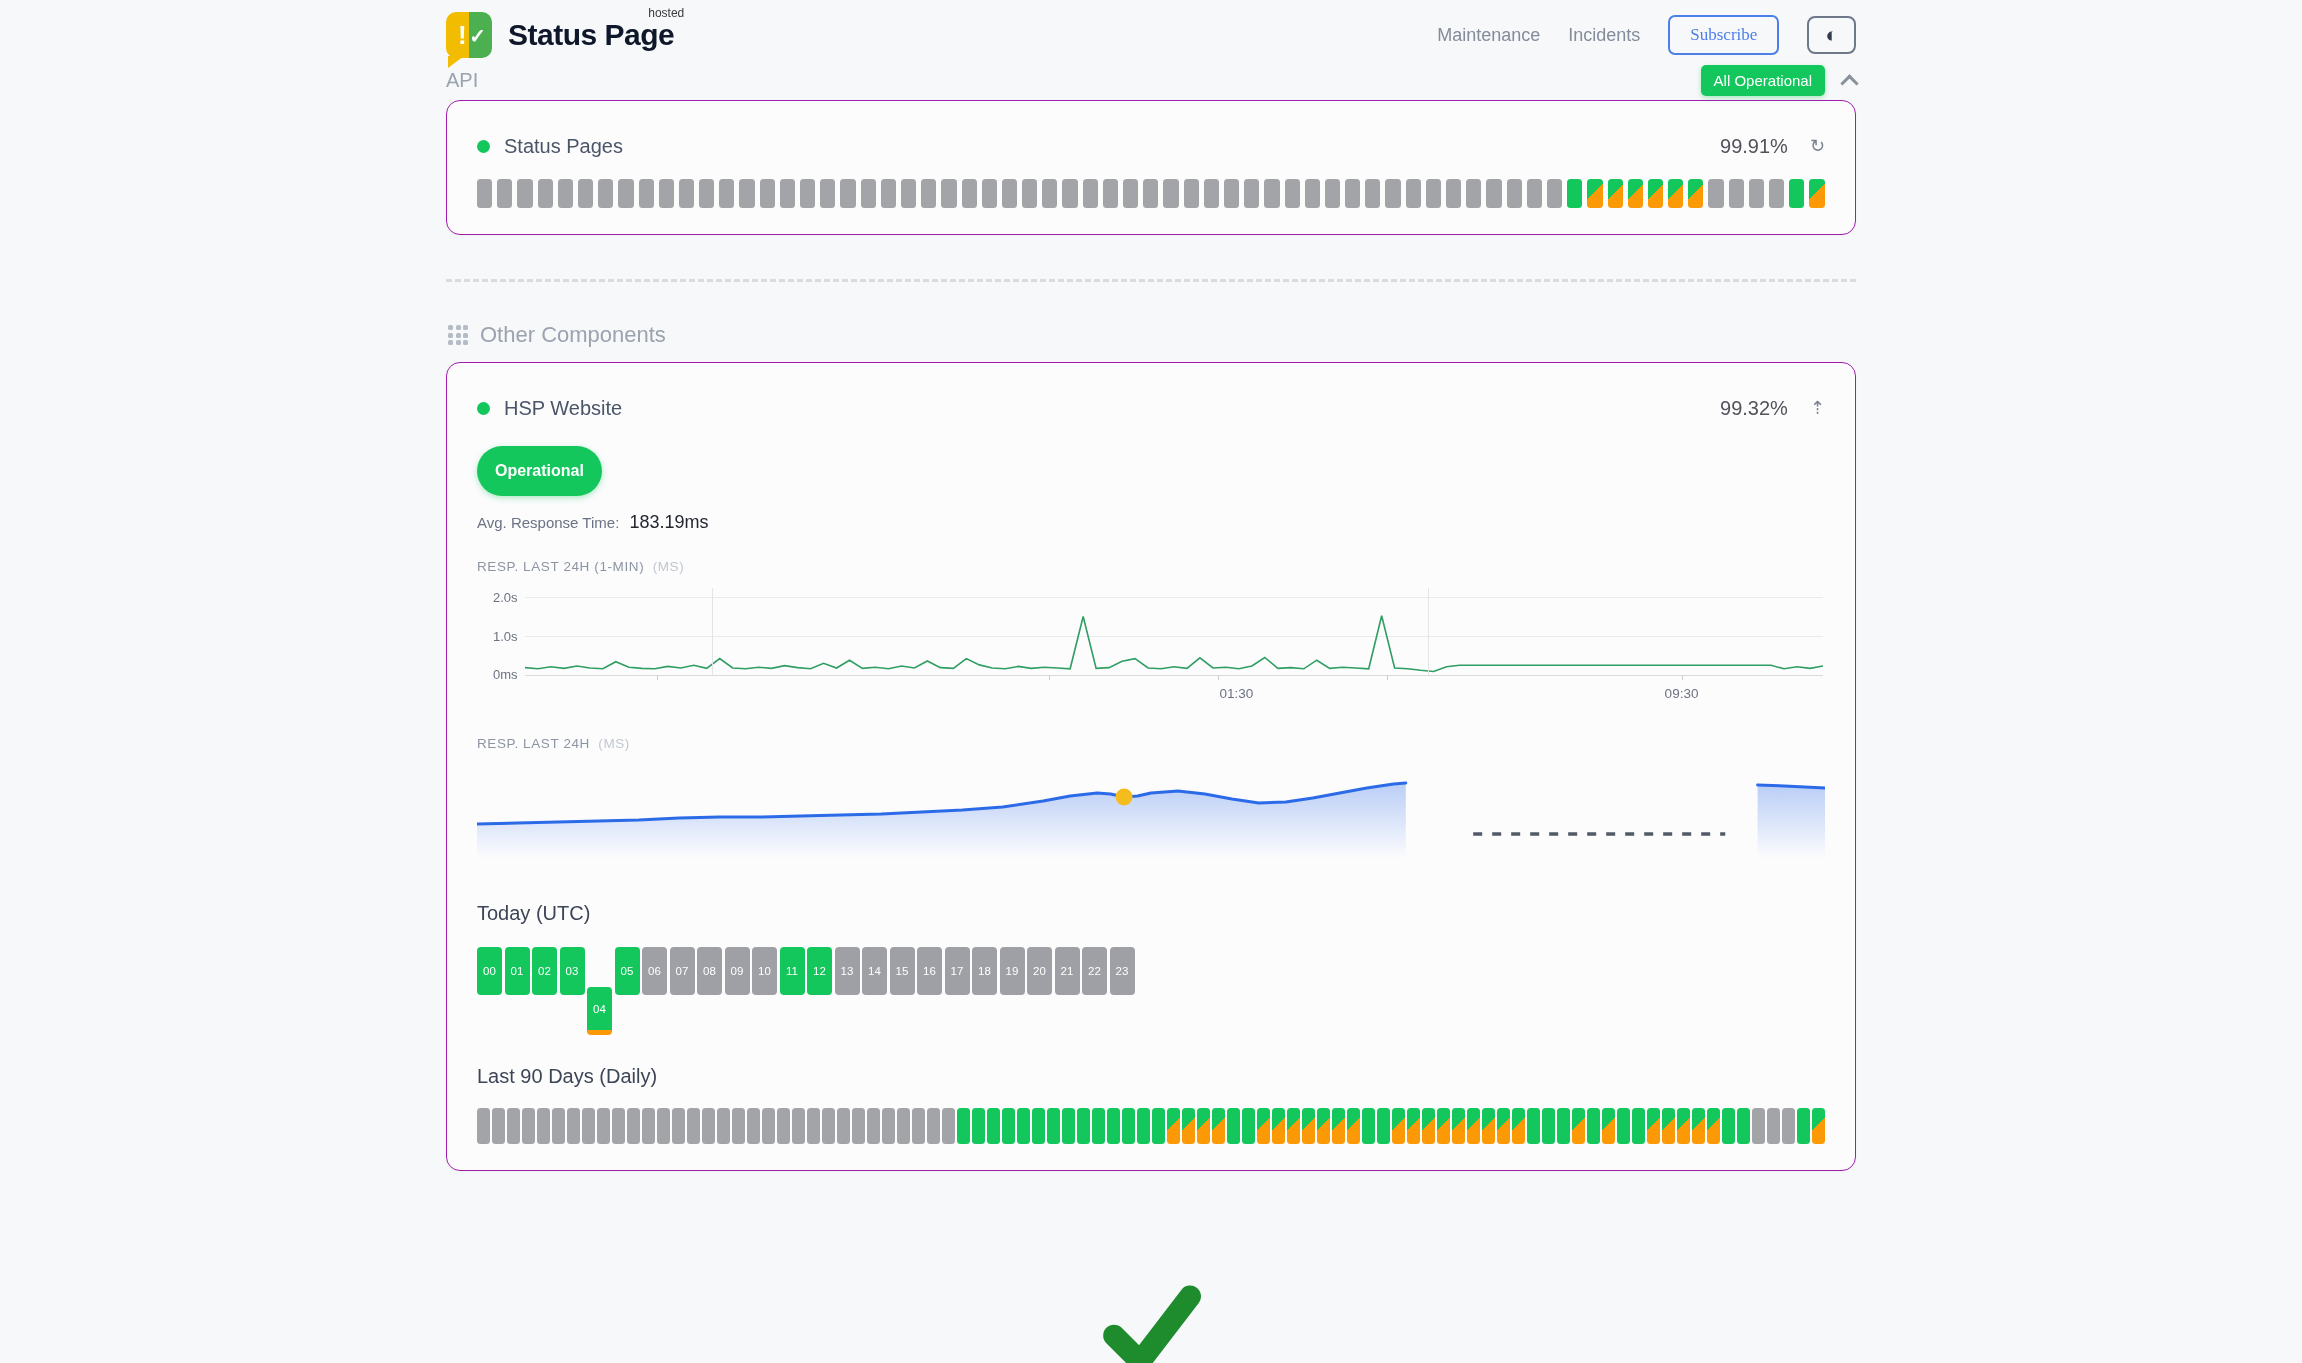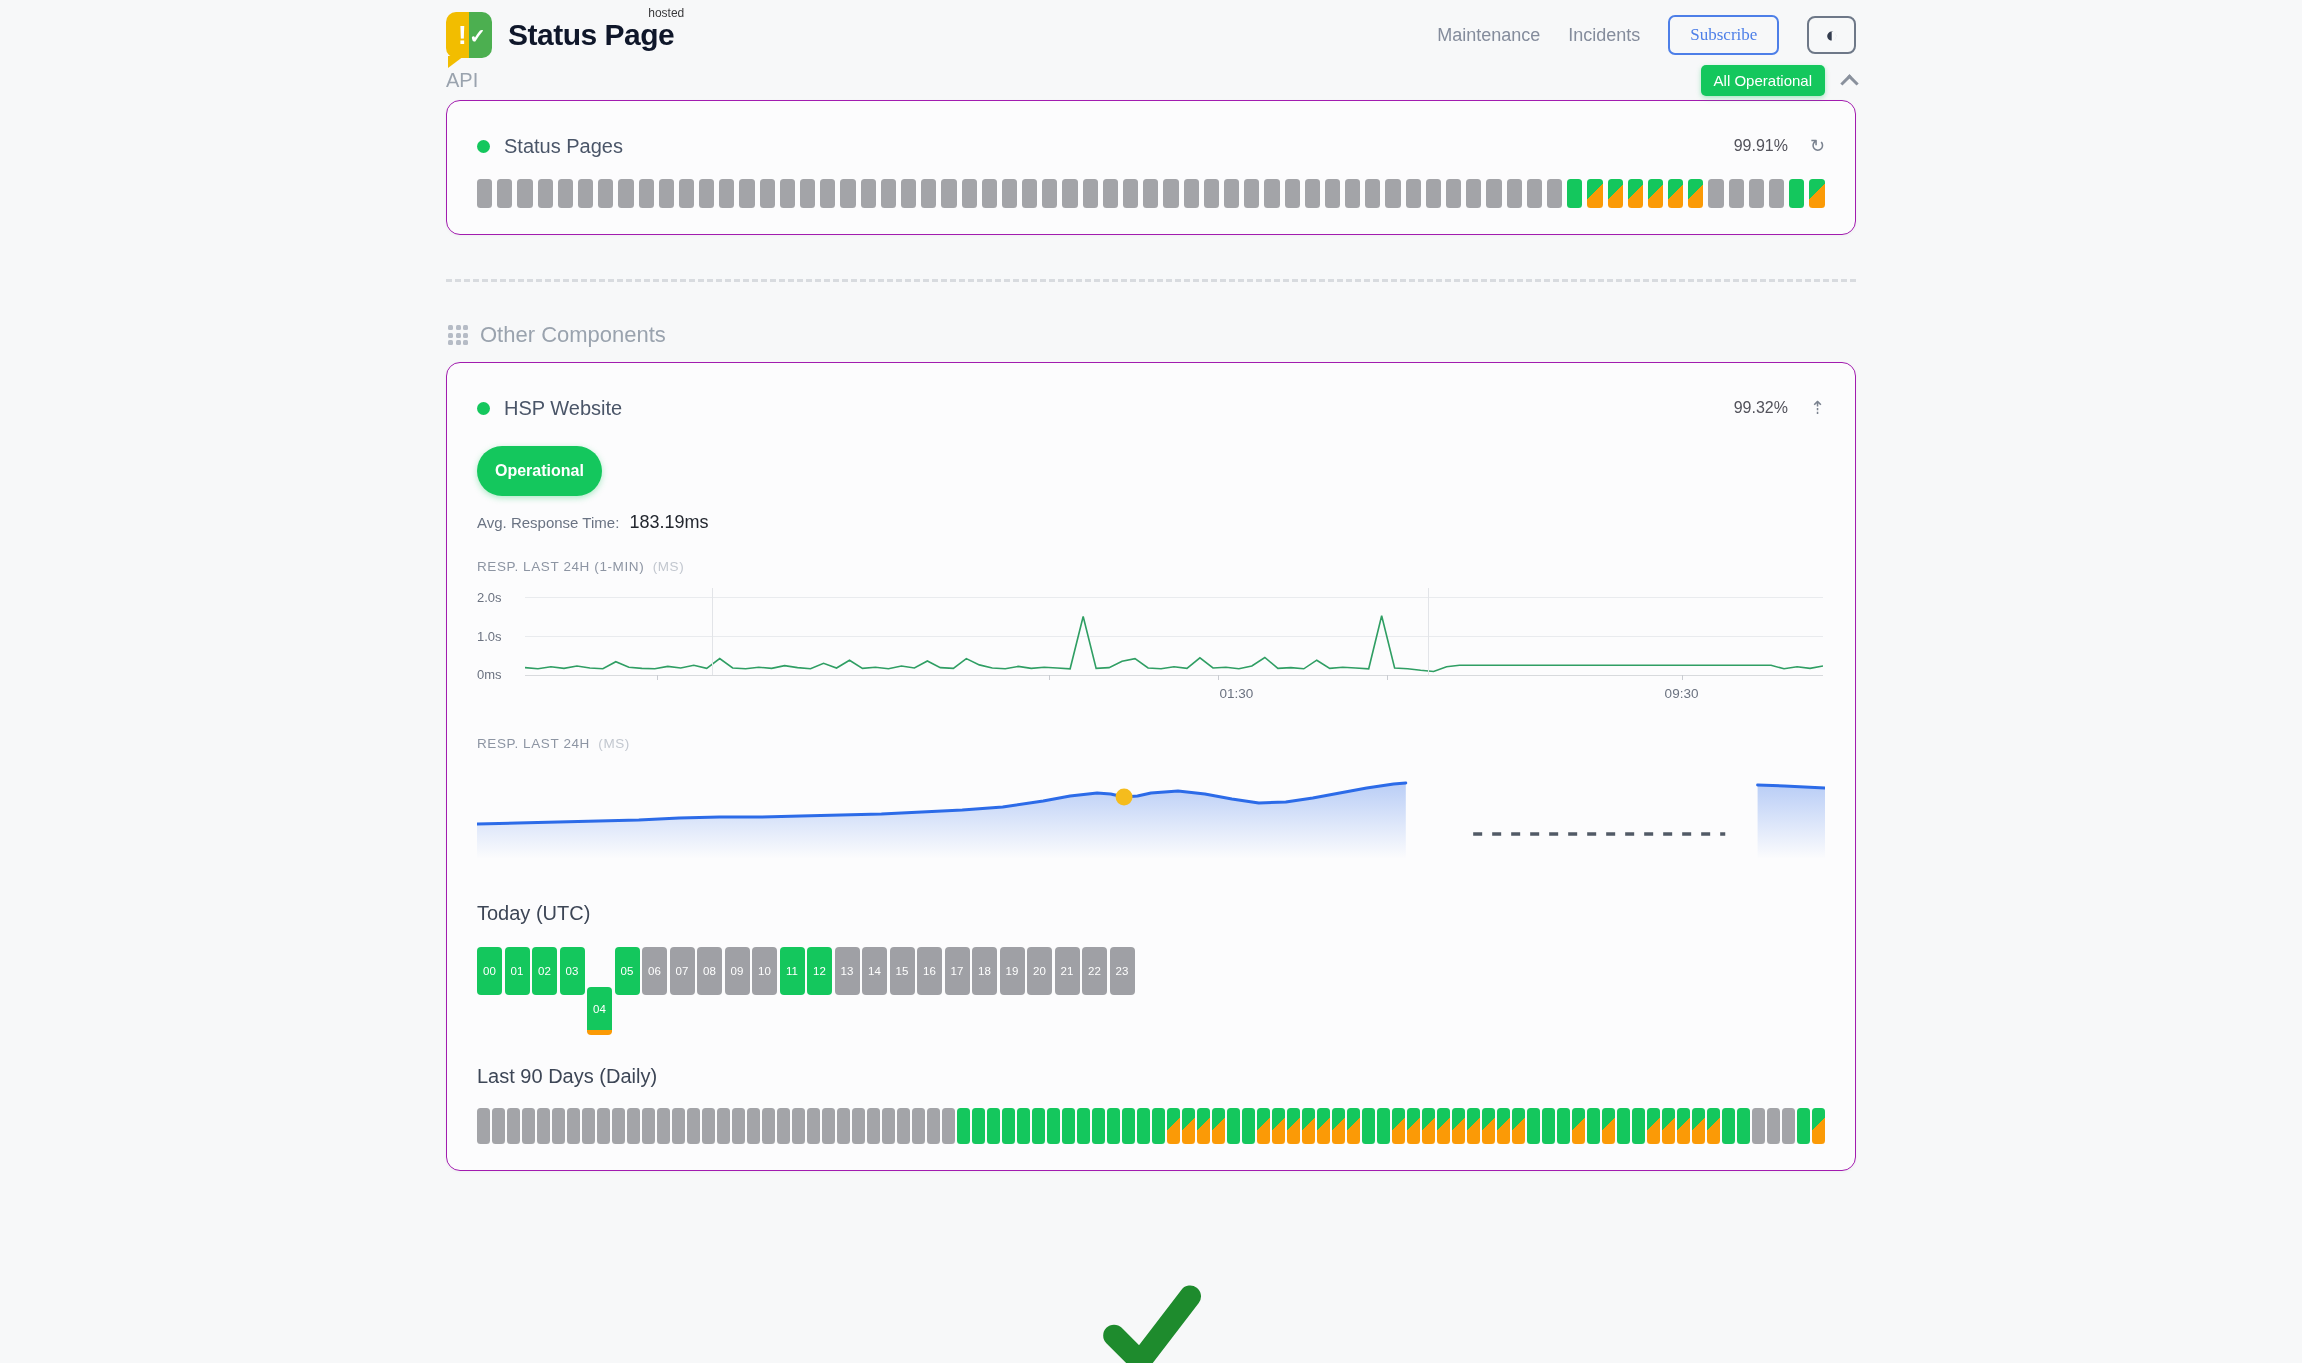--- a/index.html
+++ b/index.html
@@ -34,21 +34,21 @@
              transform:rotate(-45deg); margin-top:6px; cursor:pointer; }
 
   
   .card { background:#fcfcfd; border:1px solid #a21caf; border-radius:14px; padding:14px 30px 26px 30px;
           box-shadow:0 1px 3px rgba(40,50,70,.04); }
   .comp-row { display:flex; justify-content:space-between; align-items:center; height:46px; margin-top:8px; }
   .comp-left { display:flex; align-items:center; gap:14px; }
   .dot { width:13px; height:13px; border-radius:50%; background:#14c75d; }
   .comp-name { font-size:20px; color:#4a5568; }
   .comp-right { display:flex; align-items:center; gap:22px; }
-  .uptime-pct { font-size:16px; color:#52525b; }
+  .uptime-pct { font-size:20px; color:#52525b; }
   .icon-btn { font-size:18px; color:#7a828f; cursor:pointer; background:none; border:none; font-family:inherit; }
 
   .bars-row { display:flex; gap:5px; margin-top:10px; }
   .sbar { flex:1; height:29px; border-radius:3.5px; }
   .bar-u { background:#a3a4a8; }
   .bar-g { background:#14c75d; }
   .bar-m { background:linear-gradient(135deg,#14c75d 46%,#fb9a06 46%); }
 
   .divider { border-top:3px dashed #d8dbdf; margin:44px 0 0 0; }
   .other-head { display:flex; align-items:center; gap:12px; margin:40px 0 14px 2px; }
@@ -60,21 +60,21 @@
           padding:16px 18px; border-radius:999px; margin-top:15px;
           box-shadow:0 2px 6px rgba(20,199,93,.35); }
   .avg-line { margin-top:16px; font-size:15px; color:#6a7383; }
   .avg-val { font-size:18px; color:#23272f; font-weight:normal; margin-left:6px; }
 
   .resp-label { margin-top:26px; font-size:13.5px; color:#8d95a3; letter-spacing:.6px; }
   .resp-unit { color:#c2c7cf; margin-left:4px; }
 
   
   .chart1 { position:relative; height:122px; margin-top:14px; }
-  .c1-ylab { position:absolute; left:0; width:40px; text-align:left; font-size:13px; color:#6b7280; }
+  .c1-ylab { position:absolute; left:16px; width:40px; text-align:left; font-size:13px; color:#6b7280; }
   .c1-plot { position:absolute; left:48px; right:2px; top:0; height:92px; }
   .hgrid { position:absolute; left:0; right:0; height:1px; background:#e9ebee; }
   .vgrid { position:absolute; top:0; width:1px; height:87px; background:#e2e4e8; }
   .xaxis { position:absolute; left:0; right:0; top:87px; height:1px; background:#d8dadd; }
   .xtick { position:absolute; top:87px; width:1px; height:5px; background:#c9ccd1; }
   .c1-svg { position:absolute; left:0; top:0; width:100%; height:92px; }
   .c1-xlab { position:absolute; top:98px; transform:translateX(-50%); font-size:13.5px; color:#6b7280; }
 
   
   .chart2 { position:relative; height:105px; margin-top:16px; }

